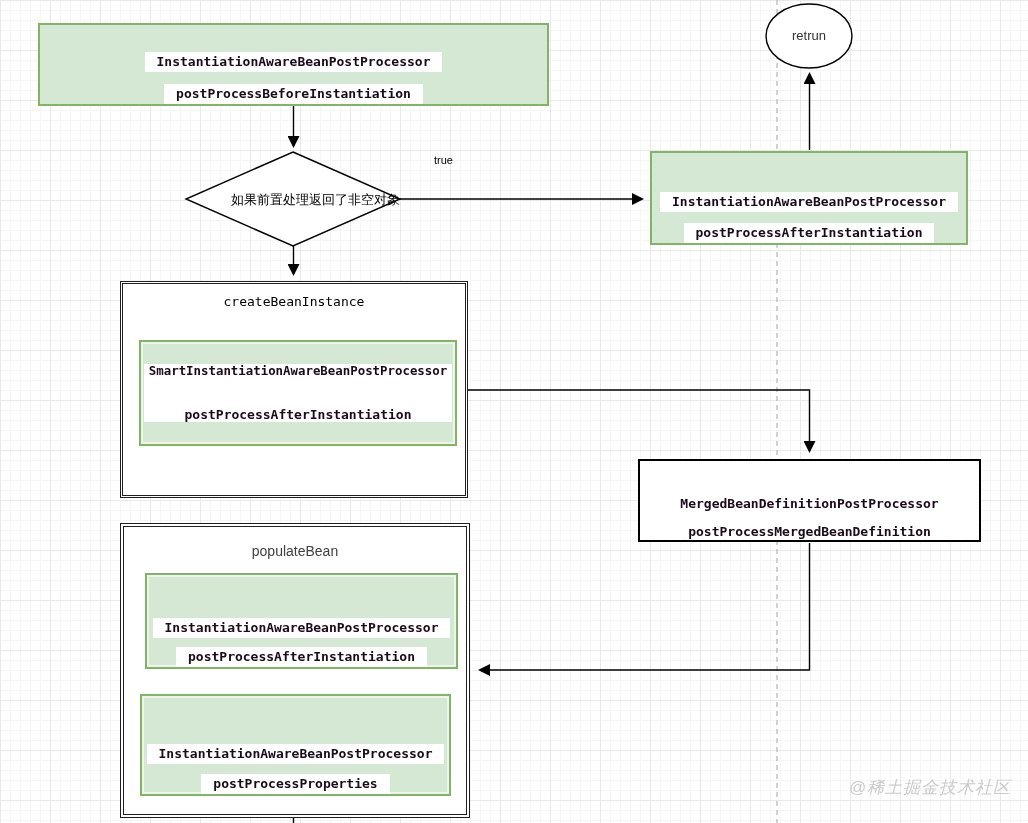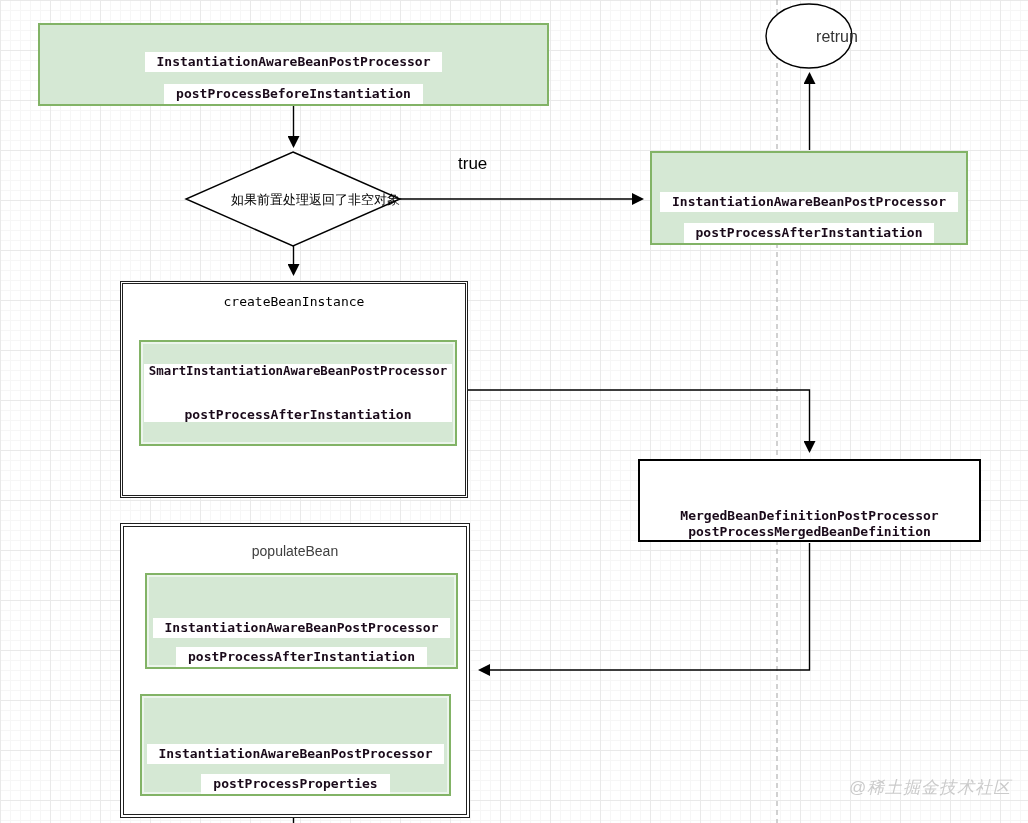--- a/index.html
+++ b/index.html
@@ -97,40 +97,40 @@
     <ellipse cx="809" cy="36" rx="43" ry="32" fill="#ffffff" stroke="#000" stroke-width="1.4"></ellipse>
   </svg>
 
   <div class="node green vbox" style="left:38px;top:23px;width:511px;height:83px;gap:12px;">
     <span class="mono hl">InstantiationAwareBeanPostProcessor</span>
     <span class="mono hl">postProcessBeforeInstantiation</span>
   </div>
 
   <div class="lbl" style="left:186px;top:191px;width:214px;text-align:right;font-size:13px;color:#000;">如果前置处理返回了非空对象</div>
 
-  <div class="lbl" style="left:458px;top:154px;font-size:17px;color:#000;">true</div>
+  <div class="lbl" style="left:434px;top:154px;font-size:11px;color:#000;">true</div>
 
-  <div class="lbl" style="left:766px;top:28px;width:86px;text-align:center;font-size:16px;color:#333;padding-left:28px;">retrun</div>
+  <div class="lbl" style="left:766px;top:28px;width:86px;text-align:center;font-size:13px;color:#333;">retrun</div>
 
   <div class="node green vbox" style="left:650px;top:151px;width:318px;height:94px;gap:11px;">
     <span class="mono hl">InstantiationAwareBeanPostProcessor</span>
     <span class="mono hl">postProcessAfterInstantiation</span>
   </div>
 
   <div class="node container-dbl" style="left:120px;top:281px;width:348px;height:217px;">
     <div class="title-mono" style="padding-top:10px;">createBeanInstance</div>
     <div class="green-inner" style="position:absolute;left:16px;top:56px;width:314px;height:102px;">
       <div class="band">
         <span class="mono" style="font-size:12.4px;">SmartInstantiationAwareBeanPostProcessor</span>
         <span class="mono">postProcessAfterInstantiation</span>
       </div>
     </div>
   </div>
 
-  <div class="node white-box vbox" style="left:638px;top:459px;width:343px;height:83px;">
+  <div class="node white-box vbox" style="left:638px;top:459px;width:343px;height:83px;gap:12px;">
     <span class="mono">MergedBeanDefinitionPostProcessor</span>
     <span class="mono">postProcessMergedBeanDefinition</span>
   </div>
 
   <div class="node container-dbl" style="left:120px;top:523px;width:350px;height:295px;border-width:4px;">
     <div class="title-sans" style="padding-top:16px;">populateBean</div>
 
     <div class="green-inner vbox" style="position:absolute;left:21px;top:46px;width:309px;height:92px;gap:9px;">
       <span class="mono hl">InstantiationAwareBeanPostProcessor</span>
       <span class="mono hl">postProcessAfterInstantiation</span>

